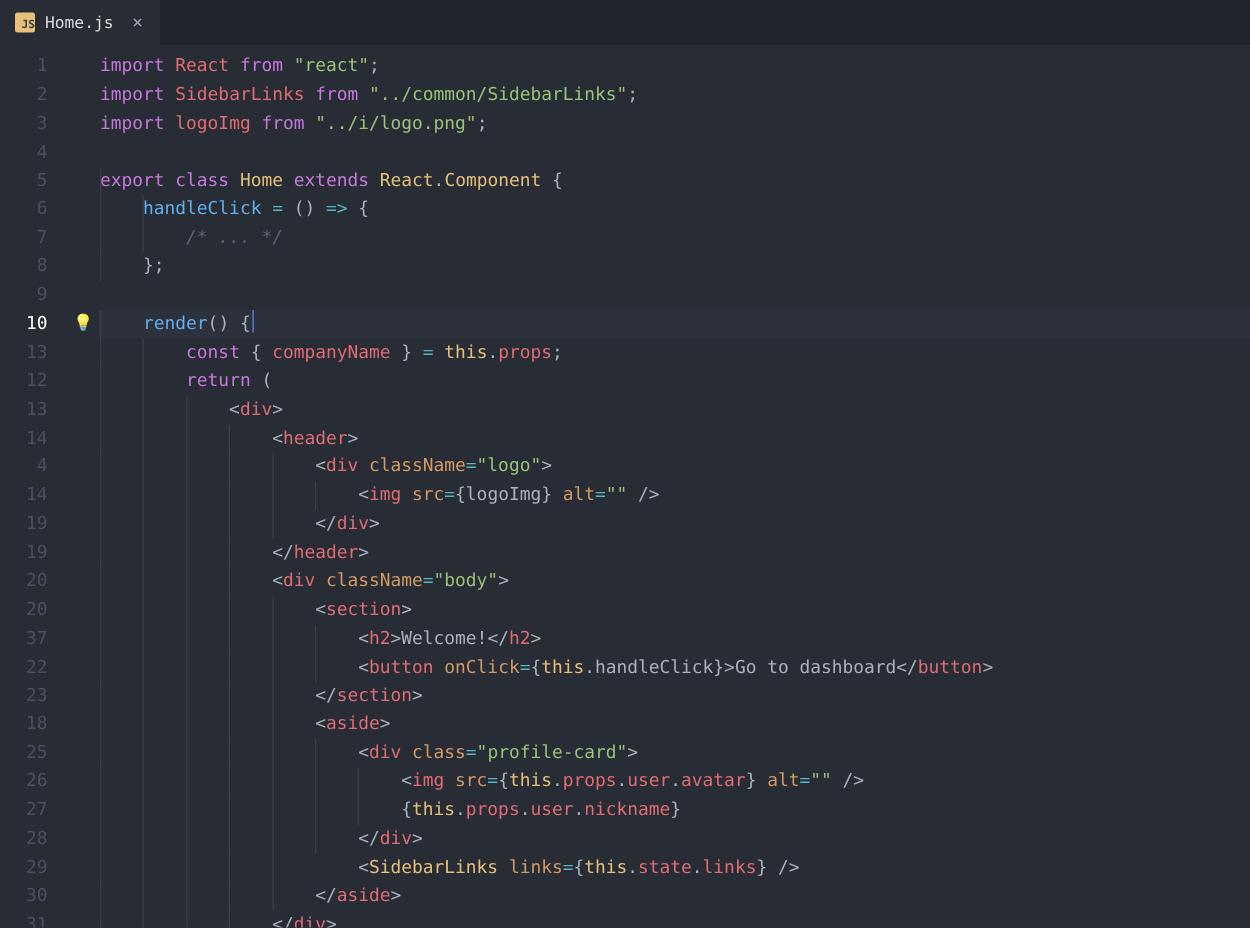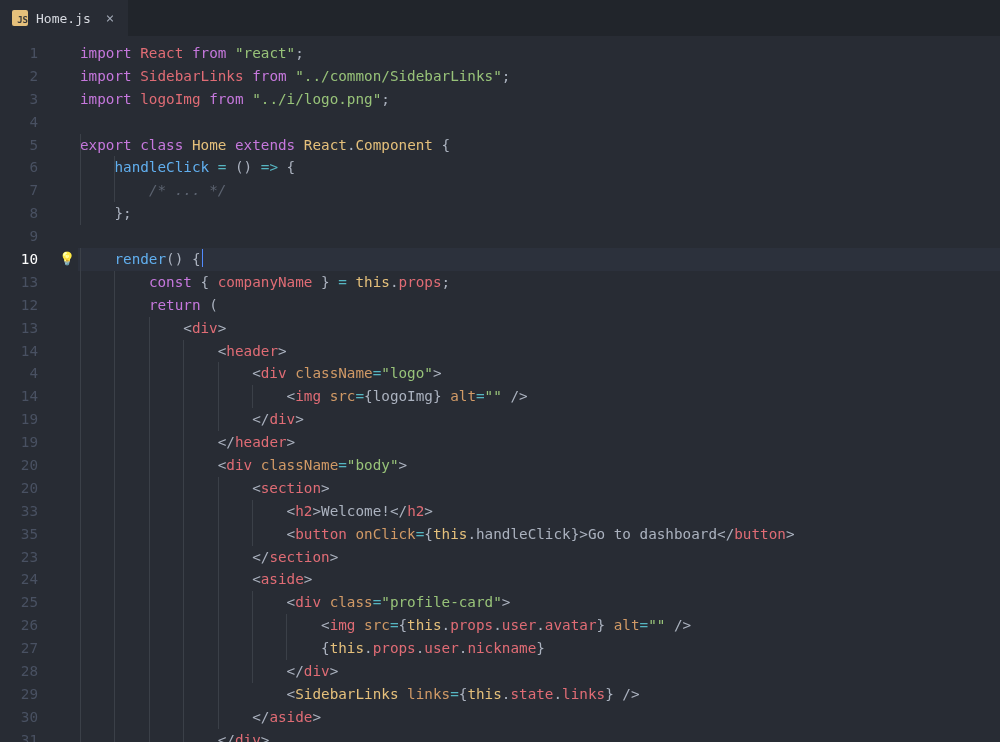--- a/index.html
+++ b/index.html
@@ -138,24 +138,24 @@
       <div class="ln">13</div>
       <div class="ln">12</div>
       <div class="ln">13</div>
       <div class="ln">14</div>
       <div class="ln">4</div>
       <div class="ln">14</div>
       <div class="ln">19</div>
       <div class="ln">19</div>
       <div class="ln">20</div>
       <div class="ln">20</div>
-      <div class="ln">33</div>
-      <div class="ln">35</div>
+      <div class="ln">37</div>
+      <div class="ln">22</div>
       <div class="ln">23</div>
-      <div class="ln">24</div>
+      <div class="ln">18</div>
       <div class="ln">25</div>
       <div class="ln">26</div>
       <div class="ln">27</div>
       <div class="ln">28</div>
       <div class="ln">29</div>
       <div class="ln">30</div>
       <div class="ln">31</div>
     </div>
   <div class="bulb-col" id="bulbcol">
       <div class="cell"></div>

